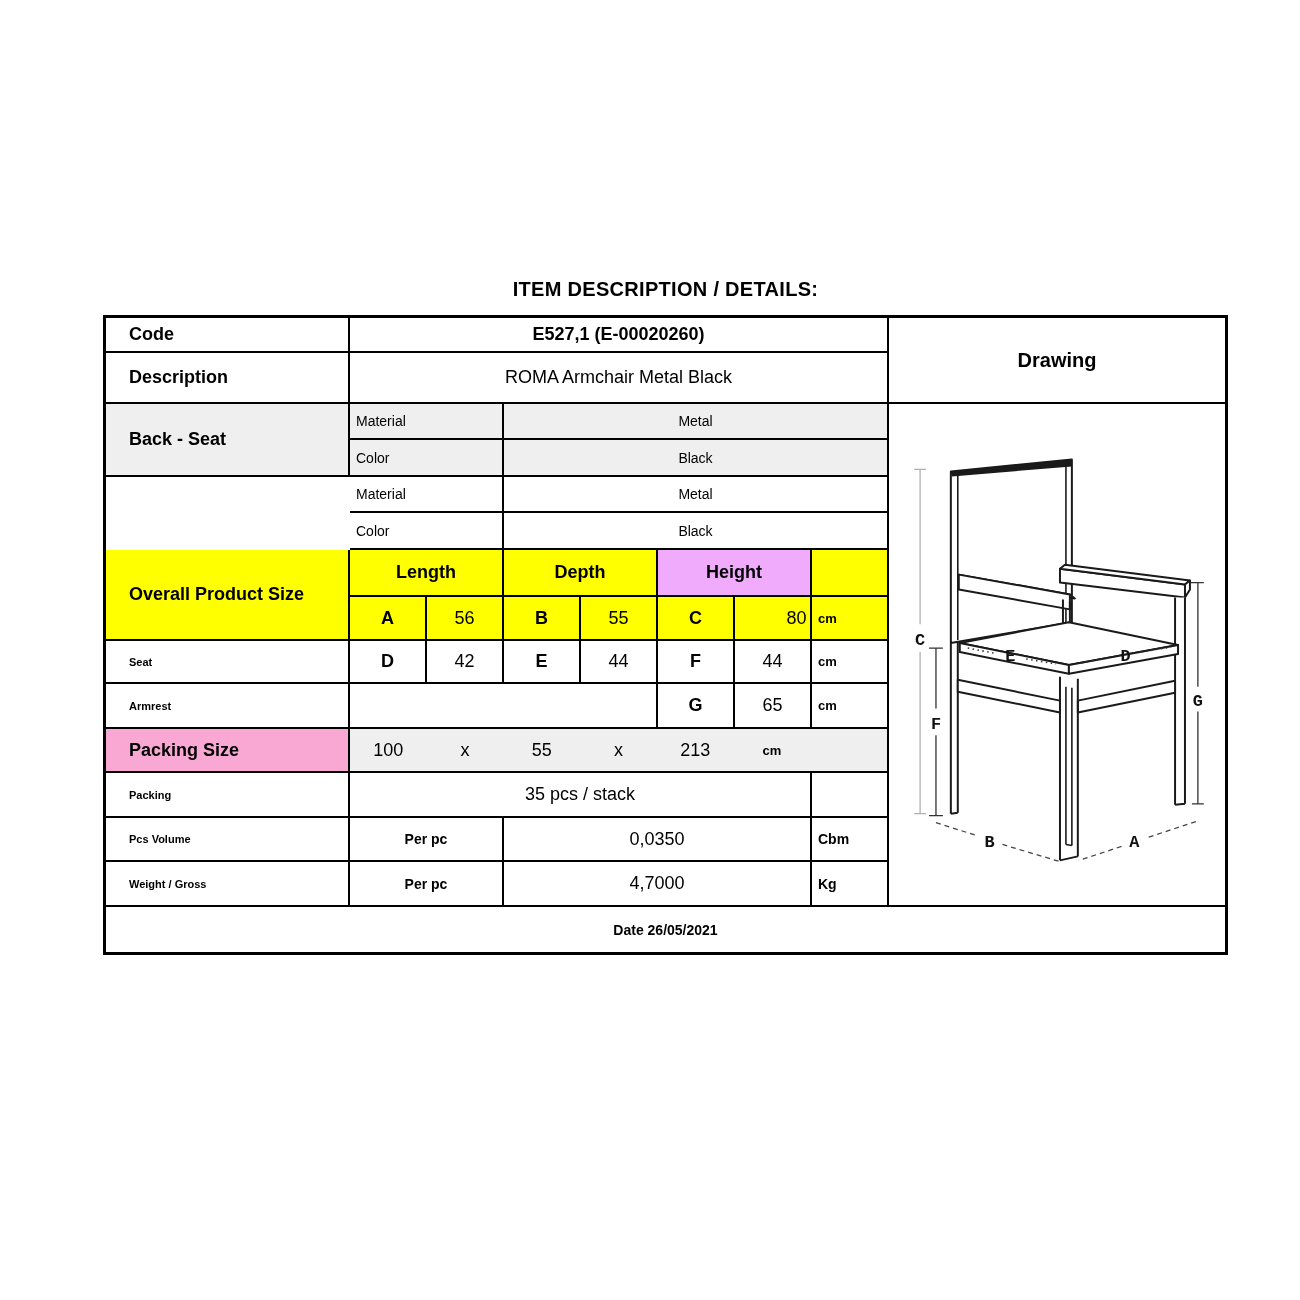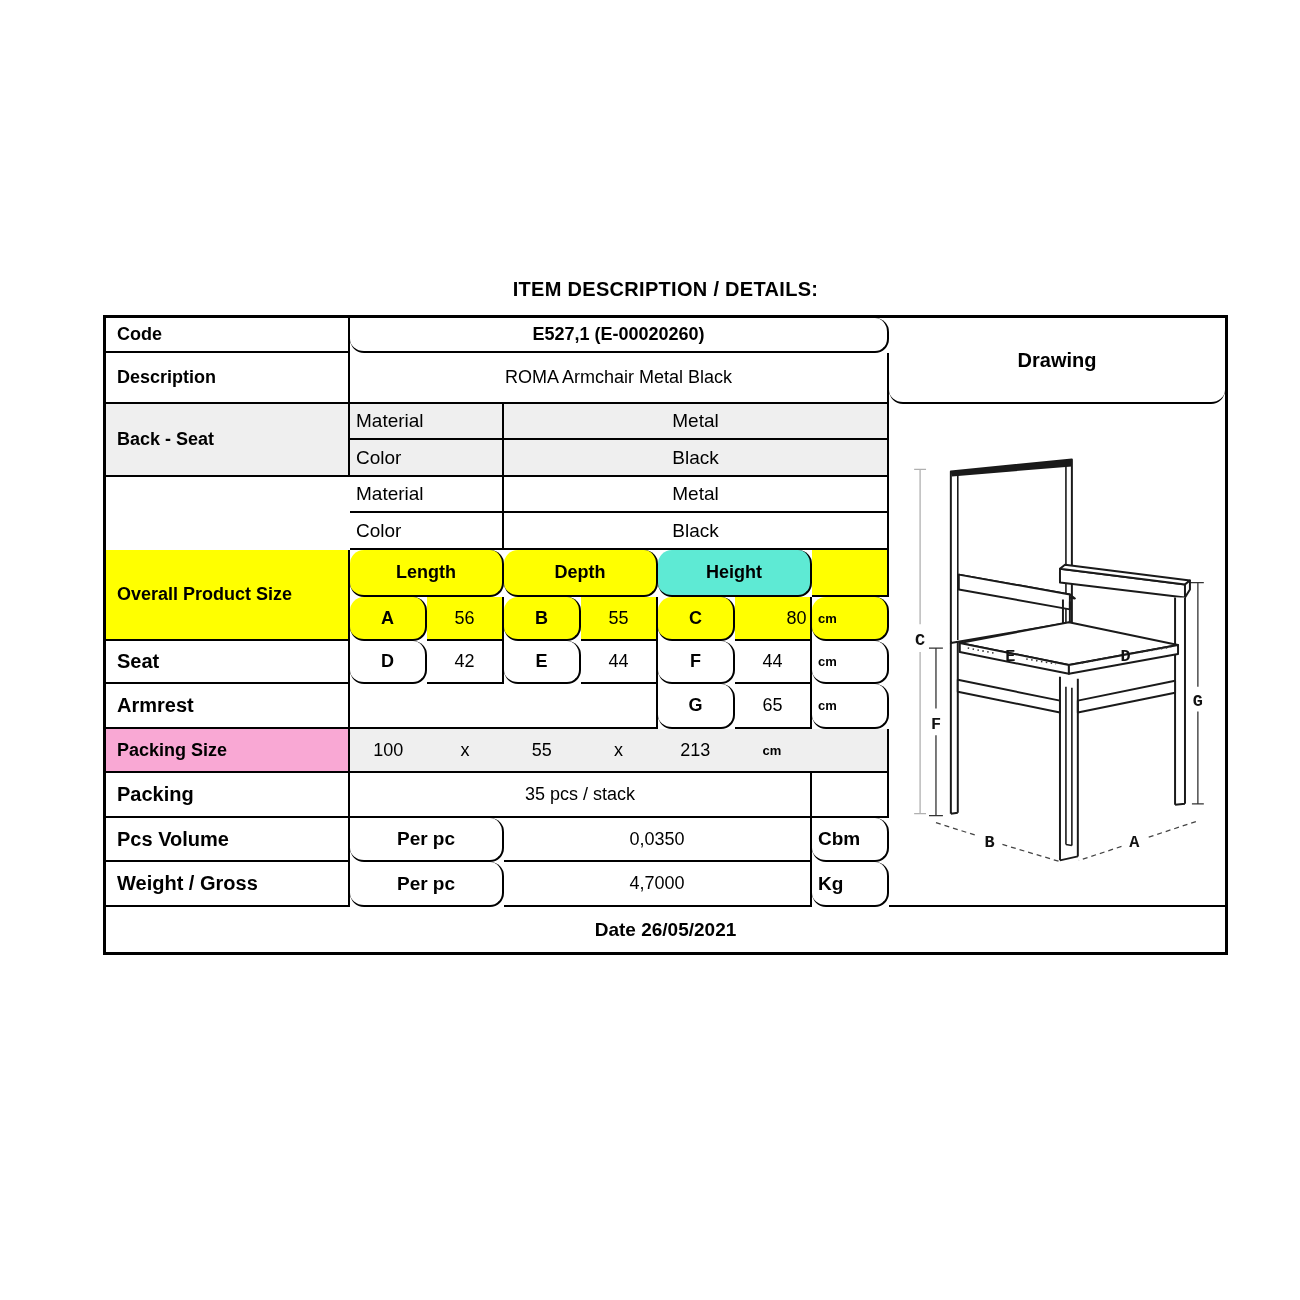--- a/index.html
+++ b/index.html
@@ -7,27 +7,27 @@
         font-family:"Liberation Sans","DejaVu Sans",sans-serif;color:#000;}
   .title{position:absolute;left:103px;top:278px;width:1125px;text-align:center;
          font-weight:bold;font-size:20px;letter-spacing:.3px;}
   .spec-table{position:absolute;left:103px;top:315px;width:1125px;height:640px;
               box-sizing:border-box;border:3px solid #000;display:grid;
               grid-template-columns:244px 77px 77px 77px 77px 77px 77px 77px auto;
               grid-template-rows:35px 51px 36px 37px 36px 37px 47px 44px 43px 45px 44px 45px 44px 45px auto;}
   .cell{border-right:2px solid #000;border-bottom:2px solid #000;
         display:flex;align-items:center;justify-content:center;
         font-size:18px;overflow:hidden;box-sizing:border-box;}
-  .lbl{font-weight:bold;justify-content:flex-start;padding-left:11px;font-size:17px;}
+  .lbl{font-weight:bold;justify-content:flex-start;padding-left:23px;font-size:17px;}
   .lbl-lg{font-size:18px;}
-  .lbl-sm{font-size:20px;}
+  .lbl-sm{font-size:11px;}
   .l{justify-content:flex-start;padding-left:6px;}
-  .b{font-weight:bold;border-radius:14px;}
+  .b{font-weight:bold;}
   .sm{font-size:13px;}
-  .md{font-size:19px;text-align:right;}
+  .md{font-size:14px;text-align:right;}
   .xl{font-size:20px;}
   .nr{border-right:none;}
   .nb{border-bottom:none;}
   .ps-grid{display:grid;grid-template-columns:repeat(7,1fr);align-items:center;}
   .ps-grid span{text-align:center;}
   .drawing-cell{padding:0;align-items:stretch;justify-content:stretch;}
   .drawing-cell svg{display:block;width:100%;height:100%;}
 </style>
 </head>
 <body>
@@ -52,21 +52,21 @@
     <div class="cell md gray" style="grid-area: 4 / 4 / 5 / 9; background: rgb(239, 239, 239);">Black</div>
 
     <div class="cell l md" style="grid-area:5/2/6/4">Material</div>
     <div class="cell md" style="grid-area:5/4/6/9">Metal</div>
     <div class="cell l md" style="grid-area:6/2/7/4">Color</div>
     <div class="cell md" style="grid-area:6/4/7/9">Black</div>
 
     <div class="cell lbl lbl-lg yellow" style="grid-area: 7 / 1 / 9 / 2; background: rgb(255, 255, 0);">Overall Product Size</div>
     <div class="cell b yellow" style="grid-area: 7 / 2 / 8 / 4; background: rgb(255, 255, 0);">Length</div>
     <div class="cell b yellow" style="grid-area: 7 / 4 / 8 / 6; background: rgb(255, 255, 0);">Depth</div>
-    <div class="cell b yellow" style="grid-area: 7 / 6 / 8 / 8; background: #5eead4;">Height</div>
+    <div class="cell b yellow" style="grid-area: 7 / 6 / 8 / 8; background: #f0abfc;">Height</div>
     <div class="cell yellow" style="grid-area: 7 / 8 / 8 / 9; background: rgb(255, 255, 0);"></div>
     <div class="cell b yellow" style="grid-area: 8 / 2 / 9 / 3; background: rgb(255, 255, 0);">A</div>
     <div class="cell yellow" style="grid-area: 8 / 3 / 9 / 4; background: rgb(255, 255, 0);">56</div>
     <div class="cell b yellow" style="grid-area: 8 / 4 / 9 / 5; background: rgb(255, 255, 0);">B</div>
     <div class="cell yellow" style="grid-area: 8 / 5 / 9 / 6; background: rgb(255, 255, 0);">55</div>
     <div class="cell b yellow" style="grid-area: 8 / 6 / 9 / 7; background: rgb(255, 255, 0);">C</div>
     <div class="cell yellow" style="grid-area: 8 / 7 / 9 / 8; background: rgb(255, 255, 0); padding-left: 48px;">80</div>
     <div class="cell b sm l yellow" style="grid-area: 8 / 8 / 9 / 9; background: rgb(255, 255, 0);">cm</div>
 
     <div class="cell lbl lbl-sm" style="grid-area:9/1/10/2">Seat</div>

